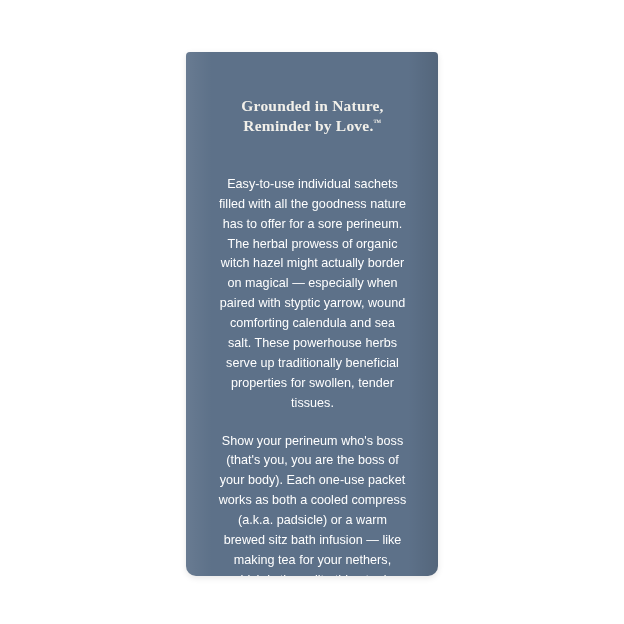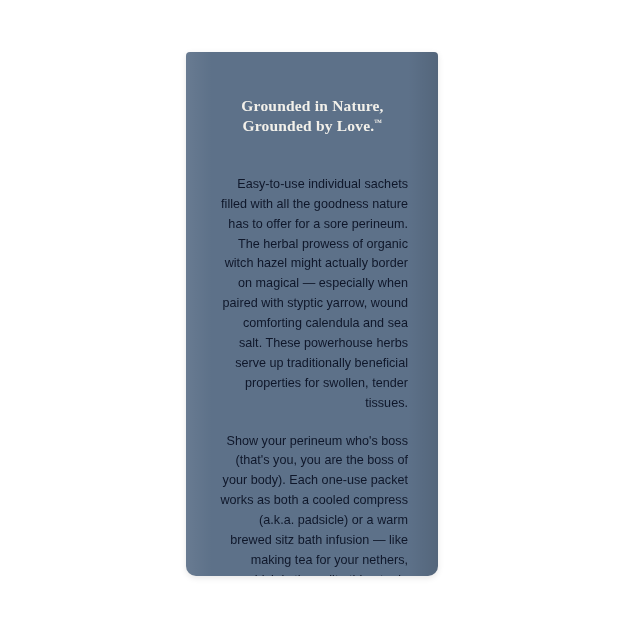--- a/index.html
+++ b/index.html
@@ -62,37 +62,37 @@
     text-align: center;
     letter-spacing: 0.2px;
     margin: 0 0 38px 0;
   }
   .tagline .tm {
     font-size: 8px;
     vertical-align: super;
     font-weight: bold;
   }
   .body-copy {
-    color: #0f172a;
+    color: #ffffff;
     font-family: "Liberation Sans", sans-serif;
     font-size: 12.6px;
     line-height: 1.58;
     letter-spacing: 0.02px;
     margin: 0 0 18px 0;
-    text-align: right;
+    text-align: center;
   }
   .body-copy:last-child { margin-bottom: 0; }
 </style>
 </head>
 <body>
 
 <div id="stage">
   <div id="package">
     <div id="content">
       <div class="tagline">
         <span>Grounded in Nature,</span><br>
-        <span>Grounded by Love.</span><span class="tm">™</span>
+        <span>Reminder by Love.</span><span class="tm">™</span>
       </div>
       <p class="body-copy">Easy-to-use individual sachets filled with all the goodness nature has to offer for a sore perineum. The herbal prowess of organic witch hazel might actually border on magical — especially when paired with styptic yarrow, wound comforting calendula and sea salt. These powerhouse herbs serve up traditionally beneficial properties for swollen, tender tissues.</p>
       <p class="body-copy">Show your perineum who's boss (that's you, you are the boss of your body). Each one-use packet works as both a cooled compress (a.k.a. padsicle) or a warm brewed sitz bath infusion — like making tea for your nethers, which is the polite thing to do after all they've been through. Reminder: If you were thinking about drinking this “tea”, do yourself a favor and don't. Your “down there” parts will love the salty herbal blend. But trust us, it doesn't taste that good.</p>
     </div>
   </div>
 </div>
 
 </body></html>

